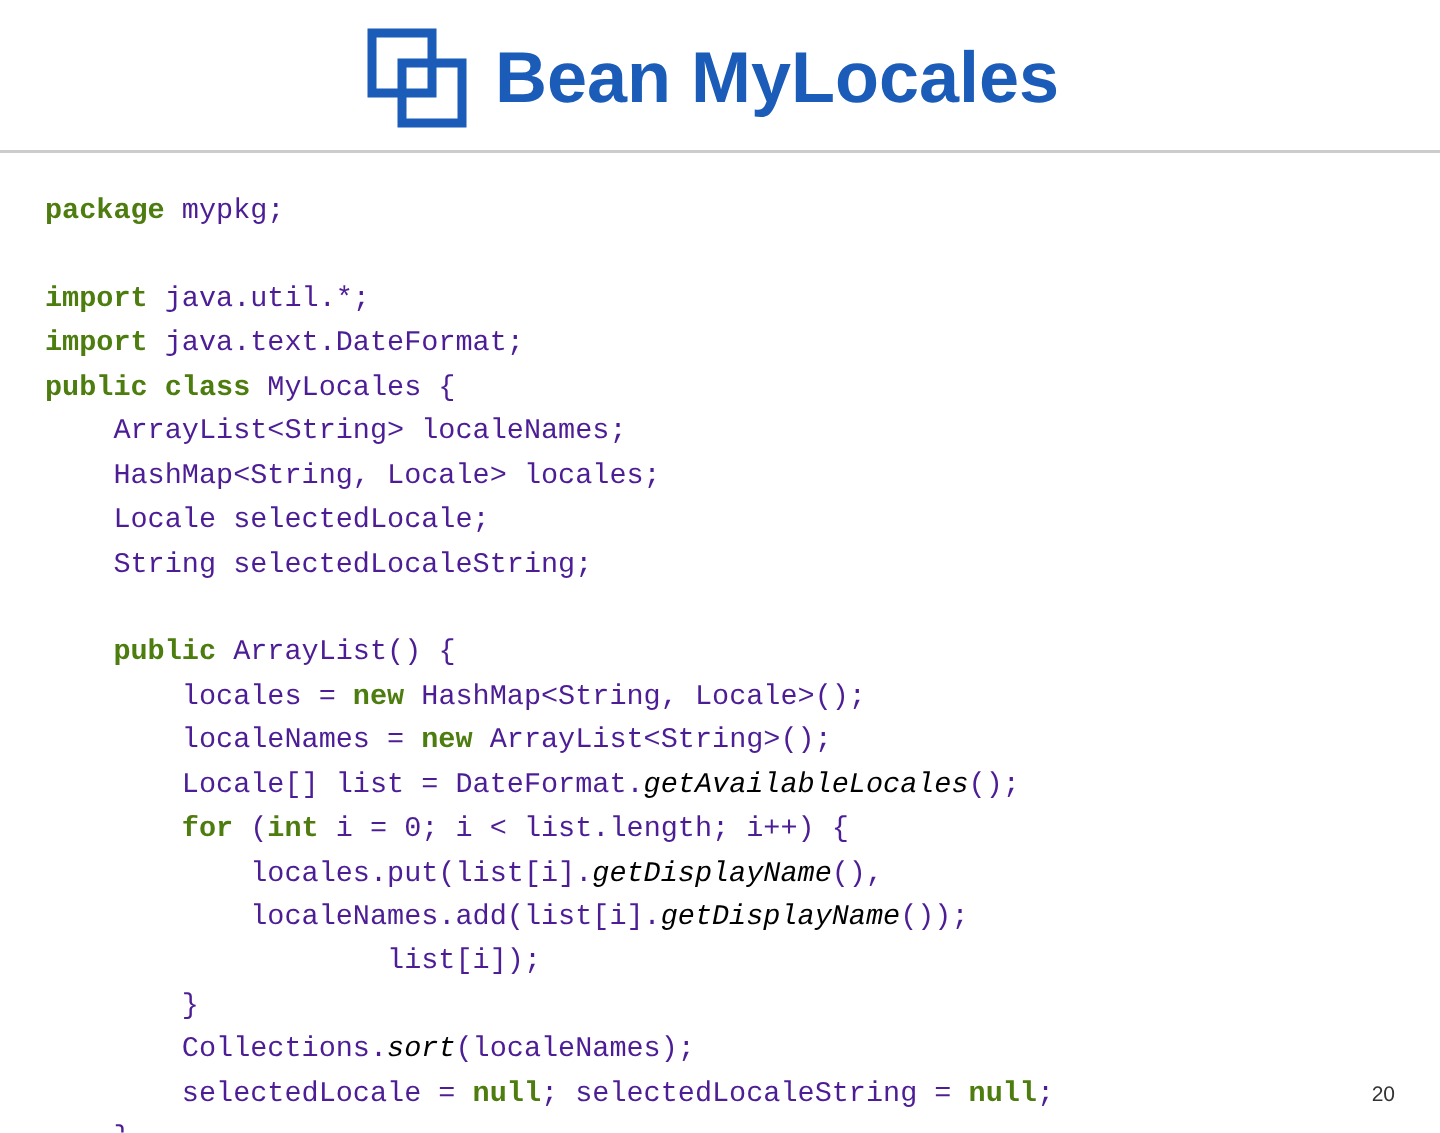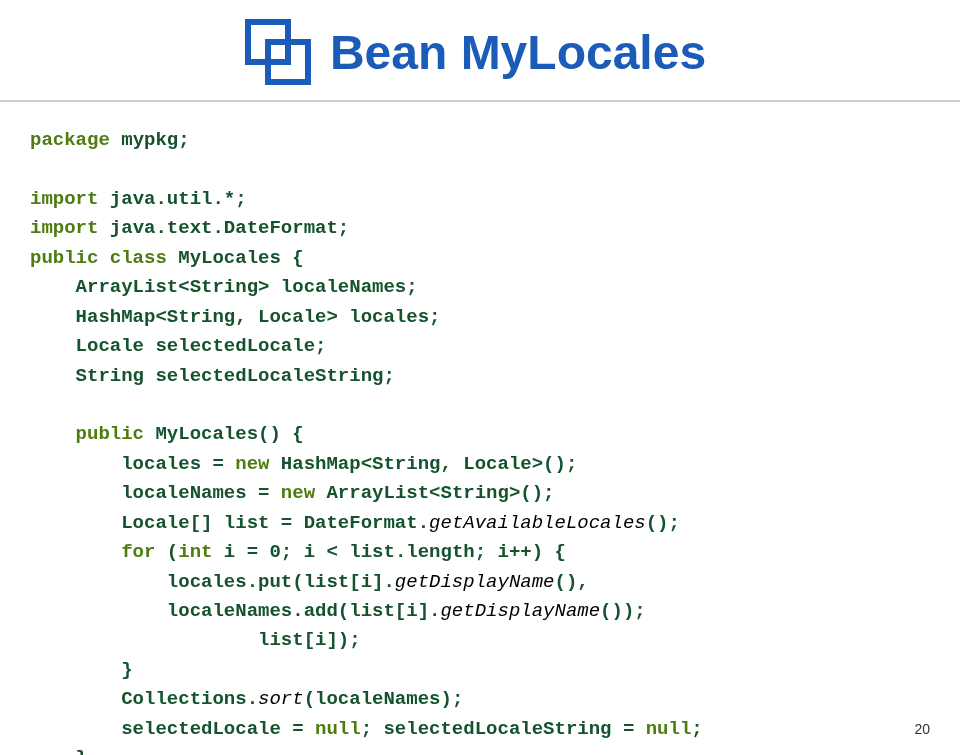--- a/index.html
+++ b/index.html
@@ -64,22 +64,21 @@
       color: #4d7c0f;
       font-weight: bold;
     }
 
     .it {
       font-style: italic;
       margin-top: 25px;
     }
 
     .normal {
-      color: #14532d;
-      font-weight: bold;
+      color: #4c1d95;
     }
 
     
     .page-number {
       position: absolute;
       bottom: 18px;
       right: 30px;
       font-size: 14px;
       color: #333333;
       font-family: Arial, sans-serif;
@@ -114,21 +113,21 @@
     <span class="code-line"><span class="normal">    ArrayList&lt;String&gt; localeNames;</span></span>
 
     <span class="code-line"><span class="normal">    HashMap&lt;String, Locale&gt; locales;</span></span>
 
     <span class="code-line"><span class="normal">    Locale selectedLocale;</span></span>
 
     <span class="code-line"><span class="normal">    String selectedLocaleString;</span></span>
 
     <span class="code-line">&nbsp;</span>
 
-    <span class="code-line"><span class="kw">    public</span><span class="normal"> MyLocales() {</span></span>
+    <span class="code-line"><span class="kw">    public</span><span class="normal"> ArrayList() {</span></span>
 
     <span class="code-line"><span class="normal">        locales = </span><span class="kw">new</span><span class="normal"> HashMap&lt;String, Locale&gt;();</span></span>
 
     <span class="code-line"><span class="normal">        localeNames = </span><span class="kw">new</span><span class="normal"> ArrayList&lt;String&gt;();</span></span>
 
     <span class="code-line"><span class="normal">        Locale[] list = DateFormat.</span><span class="it">getAvailableLocales</span><span class="normal">();</span></span>
 
     <span class="code-line"><span class="kw">        for</span><span class="normal"> (</span><span class="kw">int</span><span class="normal"> i = 0; i &lt; list.length; i++) {</span></span>
 
     <span class="code-line"><span class="normal">            locales.put(list[i].</span><span class="it">getDisplayName</span><span class="normal">(),</span></span>

